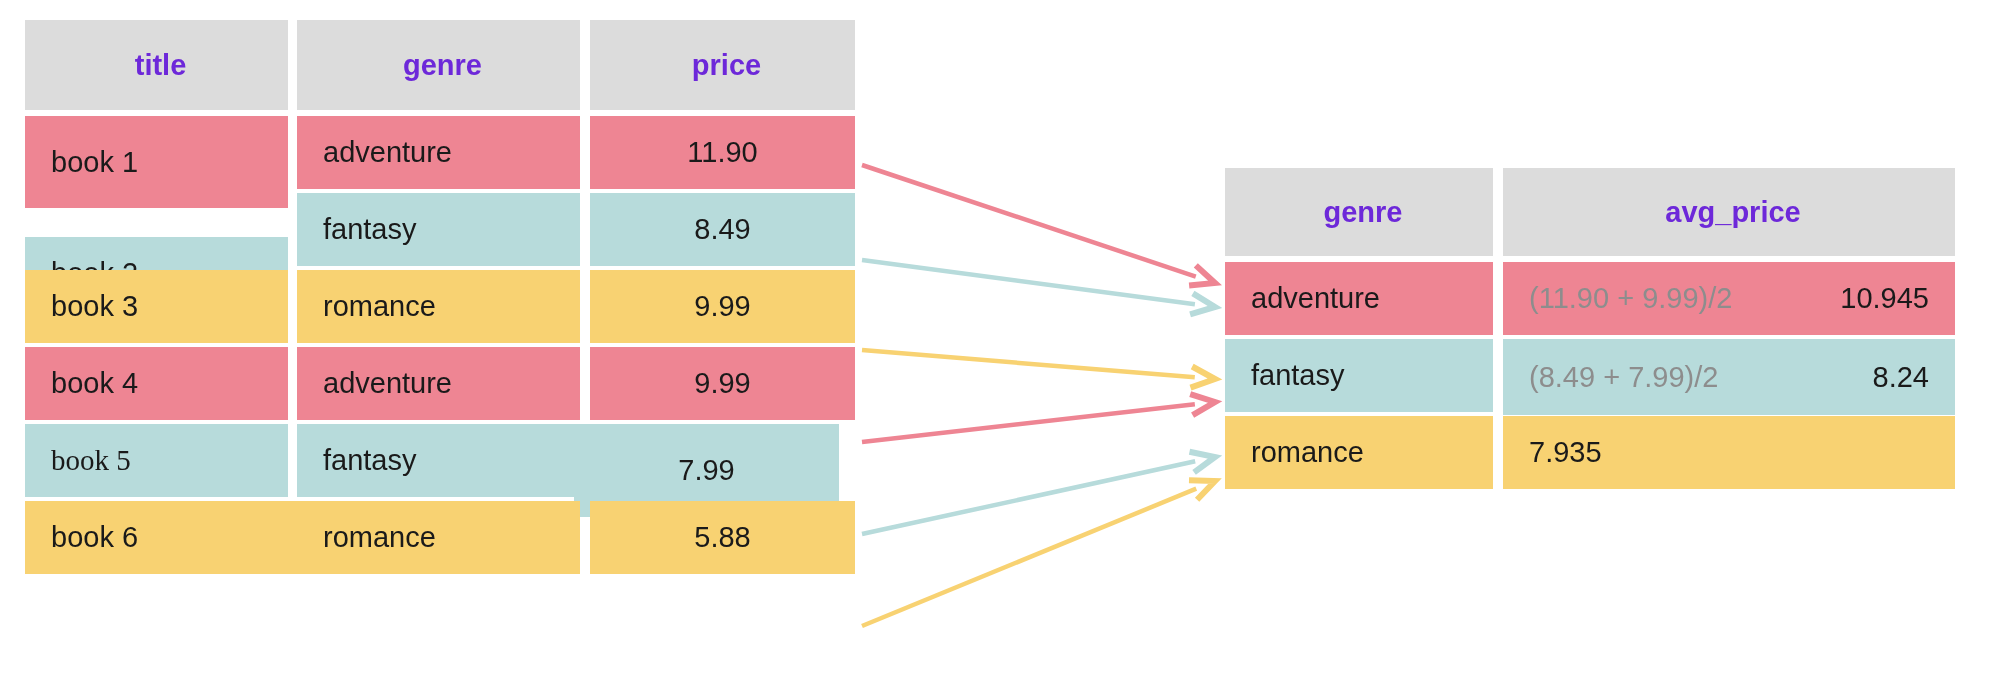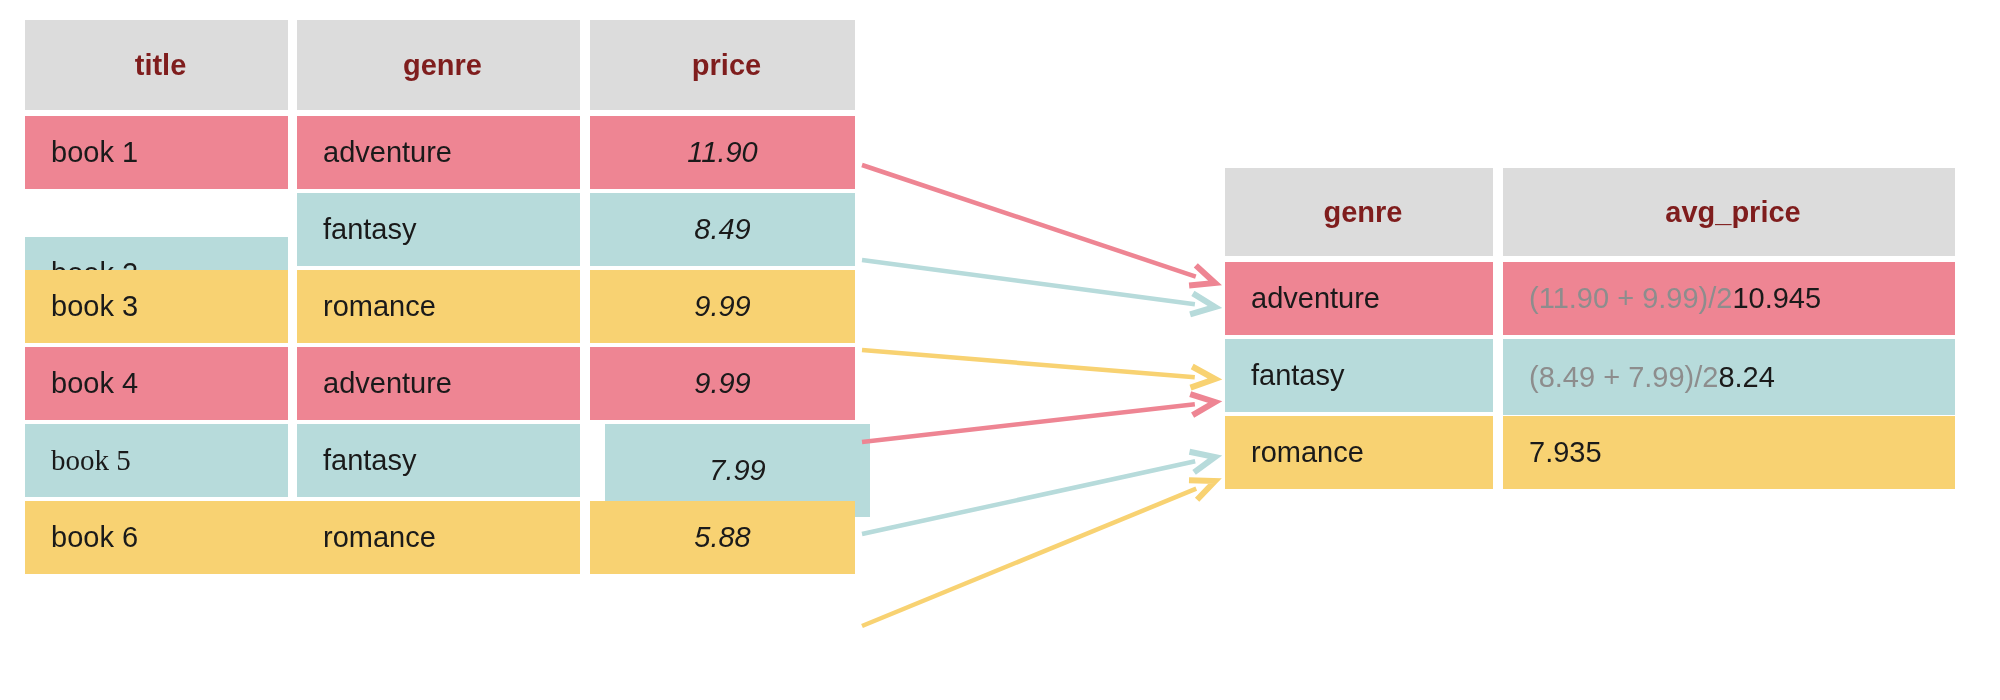--- a/index.html
+++ b/index.html
@@ -29,44 +29,46 @@
     box-sizing: border-box;
     display: flex;
     align-items: center;
     white-space: nowrap;
   }
   .cell.hdr {
     background: #dcdcdc;
     justify-content: center;
     font-weight: bold;
     font-size: 29px;
-    color: #7f1d1d;
+    color: #6d28d9;
     padding-left: 8px;
   }
   .cell.body {
     font-size: 29px;
     color: #1a1a1a;
   }
   .cell.left   { justify-content: flex-start; padding-left: 26px; }
-  .cell.center { justify-content: center; font-style: italic; }
+  .cell.center { justify-content: center; }
 
   .c-pink   { background: #ee8593; }
   .c-teal   { background: #b7dbdb; }
   .c-yellow { background: #f8d272; }
 
   
   .exprcell {
     position: absolute;
     box-sizing: border-box;
     display: flex;
     align-items: center;
+    justify-content: space-between;
     padding-left: 26px;
     padding-right: 26px;
     font-size: 29px;
     white-space: nowrap;
+    gap: 44px;
   }
   .expr {
     color: #8d8d8d;
   }
   .val {
     color: #1a1a1a;
   }
 
   #arrows {
     position: absolute;
@@ -78,35 +80,35 @@
 </style>
 </head>
 <body>
 
 <div id="stage">
 
   <div id="source-table">
       <div class="cell hdr" style="left: 25px; top: 20px; width: 263px; height: 90px;">title</div>
       <div class="cell hdr" style="left: 297px; top: 20px; width: 283px; height: 90px;">genre</div>
       <div class="cell hdr" style="left: 590px; top: 20px; width: 265px; height: 90px;">price</div>
-      <div class="cell body left c-pink" style="left: 25px; top: 116px; width: 263px; height: 73px;">book 1</div>
+      <div class="cell body left c-pink" style="left: 25px; top: 116px; width: 263px; height: 92px;">book 1</div>
       <div class="cell body left c-pink" style="left: 297px; top: 116px; width: 283px; height: 73px;">adventure</div>
       <div class="cell body center c-pink" style="left: 590px; top: 116px; width: 265px; height: 73px;">11.90</div>
       <div class="cell body left c-teal" style="left: 25px; top: 193px; width: 263px; height: 73px; margin-top: 44px;">book 2</div>
       <div class="cell body left c-teal" style="left: 297px; top: 193px; width: 283px; height: 73px;">fantasy</div>
       <div class="cell body center c-teal" style="left: 590px; top: 193px; width: 265px; height: 73px;">8.49</div>
       <div class="cell body left c-yellow" style="left: 25px; top: 270px; width: 263px; height: 73px;">book 3</div>
       <div class="cell body left c-yellow" style="left: 297px; top: 270px; width: 283px; height: 73px;">romance</div>
       <div class="cell body center c-yellow" style="left: 590px; top: 270px; width: 265px; height: 73px;">9.99</div>
       <div class="cell body left c-pink" style="left: 25px; top: 347px; width: 263px; height: 73px;">book 4</div>
       <div class="cell body left c-pink" style="left: 297px; top: 347px; width: 283px; height: 73px;">adventure</div>
       <div class="cell body center c-pink" style="left: 590px; top: 347px; width: 265px; height: 73px;">9.99</div>
       <div class="cell body left c-teal" style="left: 25px; top: 424px; width: 263px; height: 73px; font-family: Liberation Serif, serif;">book 5</div>
       <div class="cell body left c-teal" style="left: 297px; top: 424px; width: 283px; height: 73px;">fantasy</div>
-      <div class="cell body center c-teal" style="left: 605px; top: 424px; width: 265px; height: 93px;">7.99</div>
+      <div class="cell body center c-teal" style="left: 574px; top: 424px; width: 265px; height: 93px;">7.99</div>
       <div class="cell body left c-yellow" style="left: 25px; top: 501px; width: 284px; height: 73px;">book 6</div>
       <div class="cell body left c-yellow" style="left: 297px; top: 501px; width: 283px; height: 73px;">romance</div>
       <div class="cell body center c-yellow" style="left: 590px; top: 501px; width: 265px; height: 73px;">5.88</div>
     </div>
 
   <svg id="arrows" viewBox="0 0 2000 700" width="2000" height="700">
       <g>
         <line x1="862" y1="165" x2="1195.766158339834" y2="276.5705571787547" stroke="#ee8593" stroke-width="4.5" stroke-linecap="butt"></line>
         <polyline points="1189.1,285.5 1215,283 1195.8,265.4" fill="none" stroke="#ee8593" stroke-width="6" stroke-linecap="butt" stroke-linejoin="miter"></polyline>
       </g>

